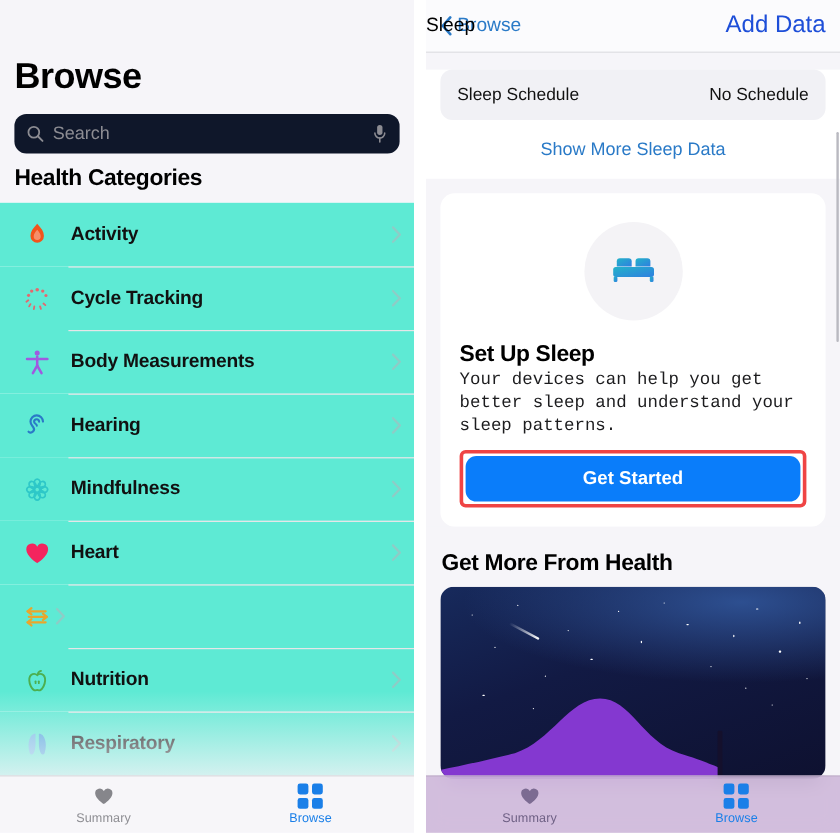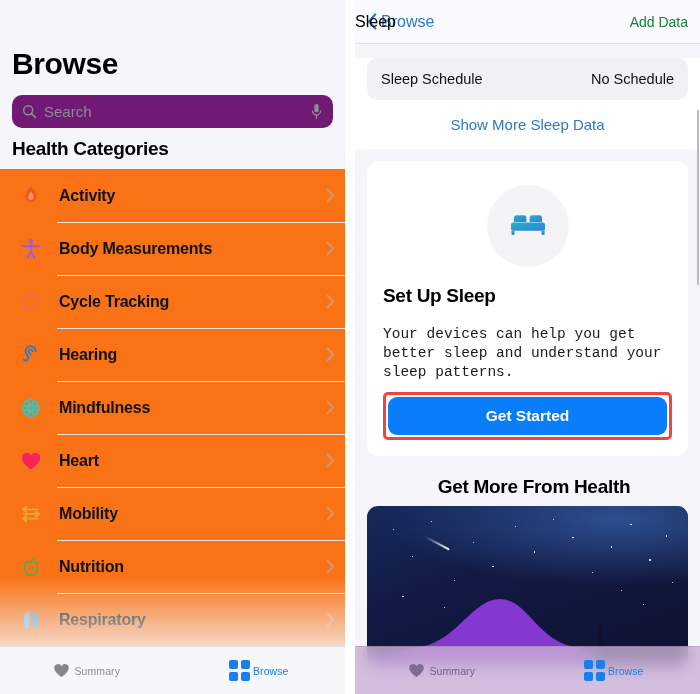--- a/index.html
+++ b/index.html
@@ -20,39 +20,39 @@
     flex: 0 0 345px;
   }
   .gap { width: 10px; height: 694px; background: #ffffff; flex: 0 0 10px; }
 
   .browse-title {
     font-size: 30px; font-weight: bold; color: #000;
     padding: 47px 0 0 12px; letter-spacing: -0.4px;
   }
   .search-bar {
     margin: 14px 12px 0 12px; height: 33px;
-    background: #701a75; border-radius: 10px;
+    background: #0f172a; border-radius: 10px;
     display: flex; align-items: center; padding: 0 10px;
   }
   .search-icon { width: 15px; height: 15px; flex: 0 0 15px; }
   .search-placeholder {
     flex: 1; font-size: 15px; color: #8c8c92; padding-left: 7px;
   }
   .mic-icon { width: 13px; height: 17px; flex: 0 0 13px; }
 
   .section-header {
     font-size: 19px; font-weight: bold; color: #000;
     padding: 10px 0 9px 12px; letter-spacing: -0.3px;
   }
 
   .cat-list { background: #ffffff; }
   .cat-row {
     display: flex; align-items: center;
     height: 53px; padding: 0 10px 0 16px;
-    position: relative; background: #f97316;
+    position: relative; background: #5eead4;
   }
   .cat-row + .cat-row::before {
     content: ""; position: absolute; left: 57px; right: 0; top: 0;
     height: 1px; background: #e6e6e8;
   }
   .cat-icon { width: 30px; height: 30px; flex: 0 0 30px;
               display: flex; align-items: center; justify-content: center; }
   .cat-label {
     flex: 1; font-size: 16px; font-weight: bold; color: #111;
     padding-left: 13px; letter-spacing: -0.2px;
@@ -61,21 +61,21 @@
 
   
   .tabbar {
     position: absolute; left: 0; right: 0; bottom: 0;
     height: 48px; display: flex;
     border-top: 1px solid rgba(0,0,0,.10);
   }
   .tabbar.left  { background: rgba(246,245,249,.94); }
   .tabbar.right { background: rgba(201,176,214,.80); backdrop-filter: blur(8px); }
   .tab {
-    flex: 1; display: flex; flex-direction: row;
+    flex: 1; display: flex; flex-direction: column;
     align-items: center; justify-content: center; gap: 3px;
   }
   .tab-glyph { height: 20px; display: flex; align-items: center; }
   .tab-label { font-size: 10.5px; letter-spacing: .1px; }
   .tab.summary .tab-label { color: #8e8e93; }
   .tab.browse  .tab-label { color: #1a7fe8; }
   .tabbar.right .tab.summary .tab-label { color: #6f6185; }
   .grid-icon { display: grid; grid-template-columns: 9px 9px;
                grid-template-rows: 9px 9px; gap: 3px; }
   .grid-icon i { background: #1a7fe8; border-radius: 2px; display: block; }
@@ -97,21 +97,21 @@
     display: flex; align-items: center; padding: 0 12px;
     border-bottom: 1px solid #dedee2; position: relative;
   }
   .nav-back { display: flex; align-items: center; gap: 4px; cursor: pointer; }
   .nav-back-chev { width: 10px; height: 17px; }
   .nav-back-label { font-size: 16px; color: #2a7ac7; }
   .nav-title {
     position: absolute; left: 0; right: 0; 
     font-size: 16px; font-weight: normal; color: #000; pointer-events: none;
   }
-  .nav-add { margin-left: auto; font-size: 14px; color: #15803d; position: relative; z-index: 2; }
+  .nav-add { margin-left: auto; font-size: 20px; color: #1d4ed8; position: relative; z-index: 2; }
 
   .r-body { background: #ffffff; }
   .sched-card {
     margin: 14px 12px 0 12px; background: #f1f1f5; border-radius: 10px;
     height: 42px; display: flex; align-items: center; padding: 0 14px; gap: 33px;
   }
   .sched-label { font-size: 14.5px; color: #111; }
   .sched-value { margin-left: auto; font-size: 14.5px; font-weight: normal; color: #111; }
   .showmore {
     text-align: center; font-size: 15px; color: #2a7ac7;
@@ -122,36 +122,36 @@
   .setup-card {
     background: #ffffff; border-radius: 12px; padding: 18px 16px 16px 16px;
   }
   .bed-circle {
     width: 82px; height: 82px; border-radius: 50%;
     background: #f4f3f6; margin: 6px auto 18px auto;
     display: flex; align-items: center; justify-content: center;
   }
   .setup-title {
     font-size: 19px; font-weight: bold; color: #000;
-    letter-spacing: -0.3px; margin-bottom: 18px;
+    letter-spacing: -0.3px; margin-bottom: 1px;
   }
   .setup-desc { font-size: 14.5px; color: #1c1c1e; line-height: 1.32; font-family: Liberation Mono, monospace; }
   .cta-hl {
     margin-top: 10px; border: 3px solid #ef4444; border-radius: 5px;
     padding: 2px;
   }
   .cta-btn {
     background: #0a7dfa; border-radius: 9px; height: 38px;
     display: flex; align-items: center; justify-content: center;
     color: #ffffff; font-size: 15.5px; font-weight: bold; cursor: pointer;
   }
 
   .getmore-title {
     font-size: 19px; font-weight: bold; color: #000;
-    padding: 20px 0 8px 13px; letter-spacing: -0.3px; background: #f6f5f9; text-align: center;
+    padding: 20px 0 8px 13px; letter-spacing: -0.3px; background: #f6f5f9;
   }
   .night-card {
     margin: 0 12px; border-radius: 11px; overflow: hidden;
     height: 160px; position: relative;
   }
   .night-sky {
     position: absolute; inset: 0;
     background:
       radial-gradient(ellipse 120% 70% at 78% 8%, #2d4f90 0%, rgba(45,79,144,0) 60%),
       linear-gradient(160deg, #172a5c 0%, #121a44 40%, #0e1130 100%);
@@ -215,36 +215,20 @@
         </span>
         <span class="cat-label">Activity</span>
         <span class="chev"><svg viewBox="0 0 9 15" width="9" height="15">
               <polyline points="1.5,1.5 7.2,7.5 1.5,13.5" fill="none" stroke="#b5b5bb" stroke-width="1.9" stroke-linecap="round" stroke-linejoin="round"></polyline>
             </svg></span>
       </div>
 
       <div class="cat-row">
         <span class="cat-icon">
           <svg viewBox="0 0 24 24" width="24" height="24">
-              <circle cx="12" cy="4.2" r="2.1" fill="#a05ae0"></circle>
-              <line x1="12" y1="7" x2="12" y2="15" stroke="#a05ae0" stroke-width="2.1" stroke-linecap="round"></line>
-              <line x1="3.5" y1="9.2" x2="20.5" y2="9.2" stroke="#a05ae0" stroke-width="2.1" stroke-linecap="round"></line>
-              <line x1="12" y1="14.6" x2="8.4" y2="21" stroke="#a05ae0" stroke-width="2.1" stroke-linecap="round"></line>
-              <line x1="12" y1="14.6" x2="15.6" y2="21" stroke="#a05ae0" stroke-width="2.1" stroke-linecap="round"></line>
-            </svg>
-        </span>
-        <span class="cat-label">Body Measurements</span>
-        <span class="chev"><svg viewBox="0 0 9 15" width="9" height="15">
-              <polyline points="1.5,1.5 7.2,7.5 1.5,13.5" fill="none" stroke="#b5b5bb" stroke-width="1.9" stroke-linecap="round" stroke-linejoin="round"></polyline>
-            </svg></span>
-      </div>
-
-      <div class="cat-row">
-        <span class="cat-icon">
-          <svg viewBox="0 0 24 24" width="24" height="24">
             <g fill="#e4686e">
               <circle cx="12" cy="4.4" r="1.5"></circle>
                 <circle cx="16.6" cy="5.6" r="1.4"></circle>
                 <circle cx="19.3" cy="9.2" r="1.3"></circle>
                 <circle cx="7.4" cy="5.6" r="1.4"></circle>
                 <circle cx="4.8" cy="9.1" r="1.3"></circle>
             </g>
             <g stroke="#e4686e" stroke-width="1.5" stroke-linecap="round">
               <line x1="4.6" y1="13.2" x2="3" y2="14.4"></line>
                 <line x1="6.4" y1="16.4" x2="5.3" y2="18.3"></line>
@@ -256,20 +240,36 @@
         </span>
         <span class="cat-label">Cycle Tracking</span>
         <span class="chev"><svg viewBox="0 0 9 15" width="9" height="15">
               <polyline points="1.5,1.5 7.2,7.5 1.5,13.5" fill="none" stroke="#b5b5bb" stroke-width="1.9" stroke-linecap="round" stroke-linejoin="round"></polyline>
             </svg></span>
       </div>
 
       <div class="cat-row">
         <span class="cat-icon">
           <svg viewBox="0 0 24 24" width="24" height="24">
+              <circle cx="12" cy="4.2" r="2.1" fill="#a05ae0"></circle>
+              <line x1="12" y1="7" x2="12" y2="15" stroke="#a05ae0" stroke-width="2.1" stroke-linecap="round"></line>
+              <line x1="3.5" y1="9.2" x2="20.5" y2="9.2" stroke="#a05ae0" stroke-width="2.1" stroke-linecap="round"></line>
+              <line x1="12" y1="14.6" x2="8.4" y2="21" stroke="#a05ae0" stroke-width="2.1" stroke-linecap="round"></line>
+              <line x1="12" y1="14.6" x2="15.6" y2="21" stroke="#a05ae0" stroke-width="2.1" stroke-linecap="round"></line>
+            </svg>
+        </span>
+        <span class="cat-label">Body Measurements</span>
+        <span class="chev"><svg viewBox="0 0 9 15" width="9" height="15">
+              <polyline points="1.5,1.5 7.2,7.5 1.5,13.5" fill="none" stroke="#b5b5bb" stroke-width="1.9" stroke-linecap="round" stroke-linejoin="round"></polyline>
+            </svg></span>
+      </div>
+
+      <div class="cat-row">
+        <span class="cat-icon">
+          <svg viewBox="0 0 24 24" width="24" height="24">
               <path d="M16.8 8.3a5.2 5.2 0 1 0-10.4 0c0 2.3 1.4 3.4 2.4 4.8.9 1.3.6 2.6-.3 3.5-1 1-2.6 1.1-3.7.2" fill="none" stroke="#2a7ac7" stroke-width="1.8" stroke-linecap="round"></path>
               <path d="M13.6 8.5a2.1 2.1 0 1 0-4.2 0c0 1.6 2.3 1.6 2.3 3.2" fill="none" stroke="#2a7ac7" stroke-width="1.7" stroke-linecap="round"></path>
             </svg>
         </span>
         <span class="cat-label">Hearing</span>
         <span class="chev"><svg viewBox="0 0 9 15" width="9" height="15">
               <polyline points="1.5,1.5 7.2,7.5 1.5,13.5" fill="none" stroke="#b5b5bb" stroke-width="1.9" stroke-linecap="round" stroke-linejoin="round"></polyline>
             </svg></span>
       </div>
 
@@ -315,21 +315,20 @@
               <g stroke="#eaa62b" stroke-width="1.9" fill="none" stroke-linecap="round" stroke-linejoin="round">
                 <line x1="4" y1="7.4" x2="19" y2="7.4"></line>
                 <polyline points="7.2,4.8 4,7.4 7.2,10"></polyline>
                 <line x1="5" y1="12" x2="20" y2="12"></line>
                 <polyline points="16.8,9.4 20,12 16.8,14.6"></polyline>
                 <line x1="4" y1="16.6" x2="19" y2="16.6"></line>
                 <polyline points="7.2,14 4,16.6 7.2,19.2"></polyline>
               </g>
             </svg>
         </span>
-        <span class="cat-label">Mobility</span>
         <span class="chev"><svg viewBox="0 0 9 15" width="9" height="15">
               <polyline points="1.5,1.5 7.2,7.5 1.5,13.5" fill="none" stroke="#b5b5bb" stroke-width="1.9" stroke-linecap="round" stroke-linejoin="round"></polyline>
             </svg></span>
       </div>
 
       <div class="cat-row">
         <span class="cat-icon">
           <svg viewBox="0 0 24 24" width="24" height="24">
               <path d="M12 7.6c-1-.9-2.5-1.3-3.8-.8C6.4 7.5 5.3 9.5 5.4 12c.1 3.3 2.2 7.6 4.2 8.2 1 .3 1.7-.2 2.4-.2s1.4.5 2.4.2c2-.6 4.1-4.9 4.2-8.2.1-2.5-1-4.5-2.8-5.2-1.3-.5-2.8-.1-3.8.8z" fill="none" stroke="#4caf50" stroke-width="1.6"></path>
               <path d="M12.4 7.2c.2-1.6 1.3-2.8 2.8-3.1" fill="none" stroke="#4caf50" stroke-width="1.5" stroke-linecap="round"></path>

